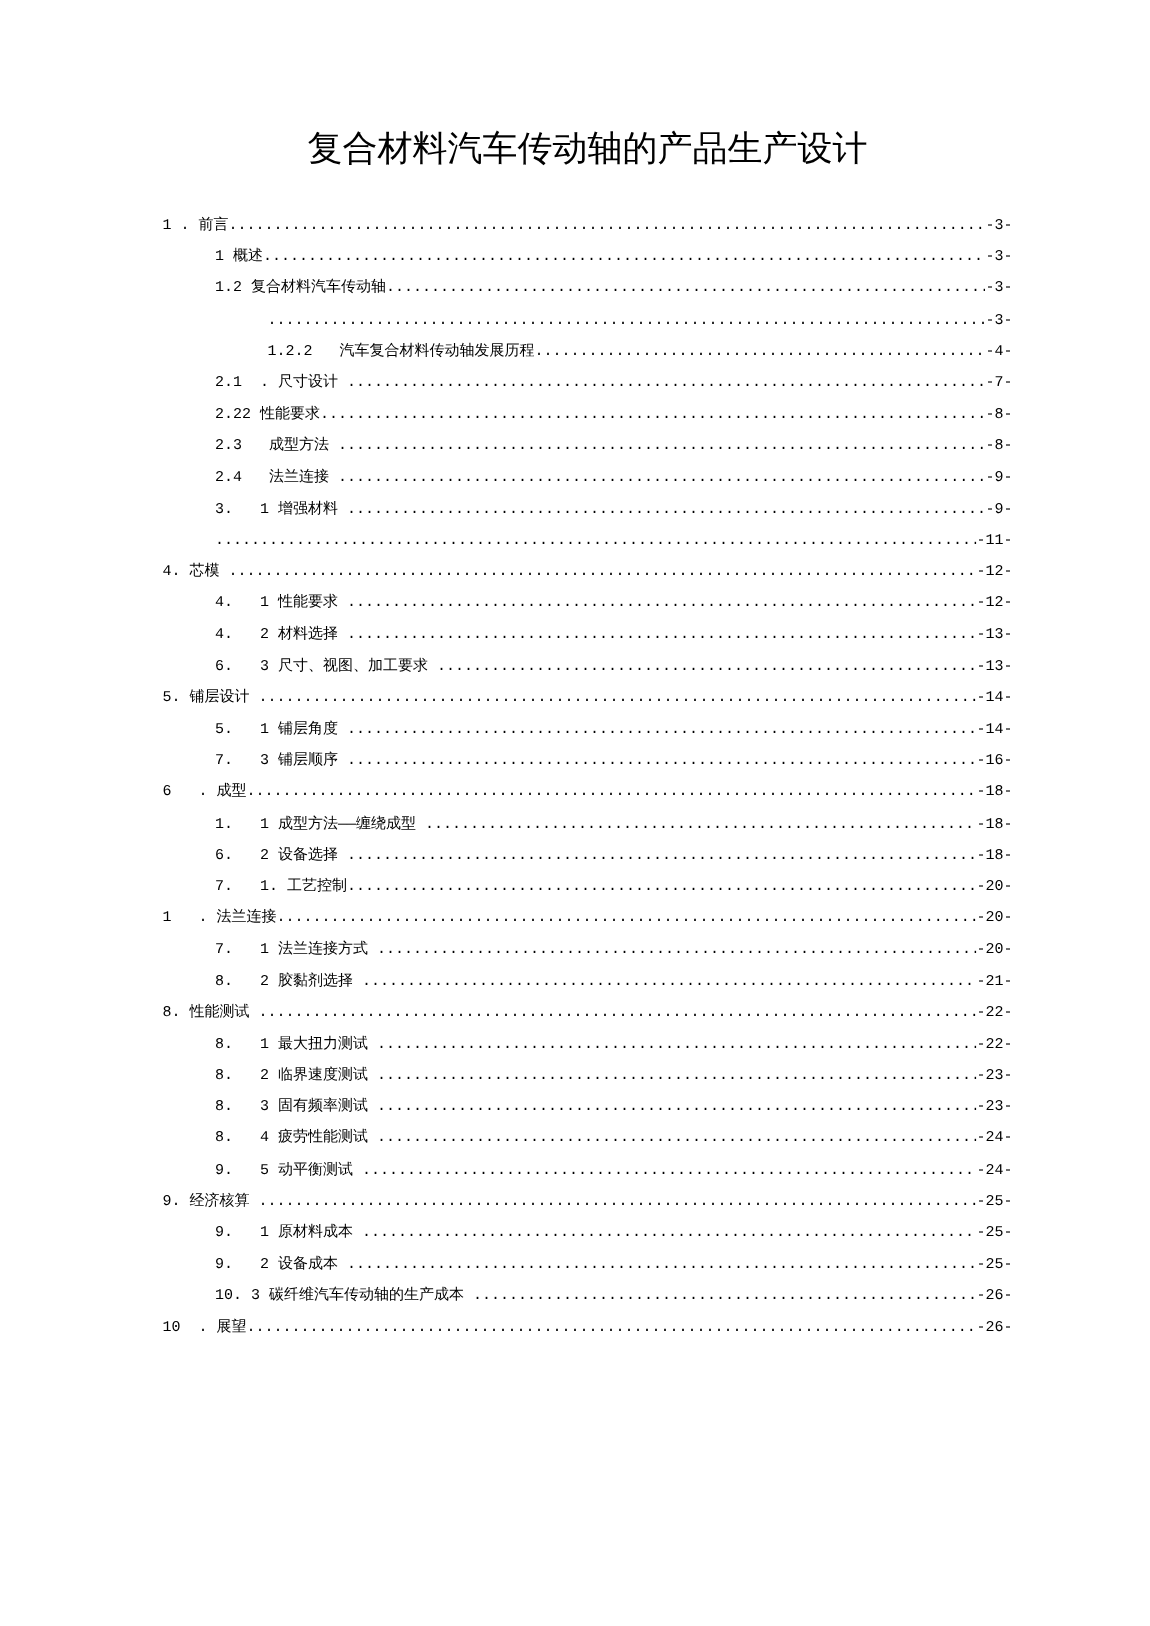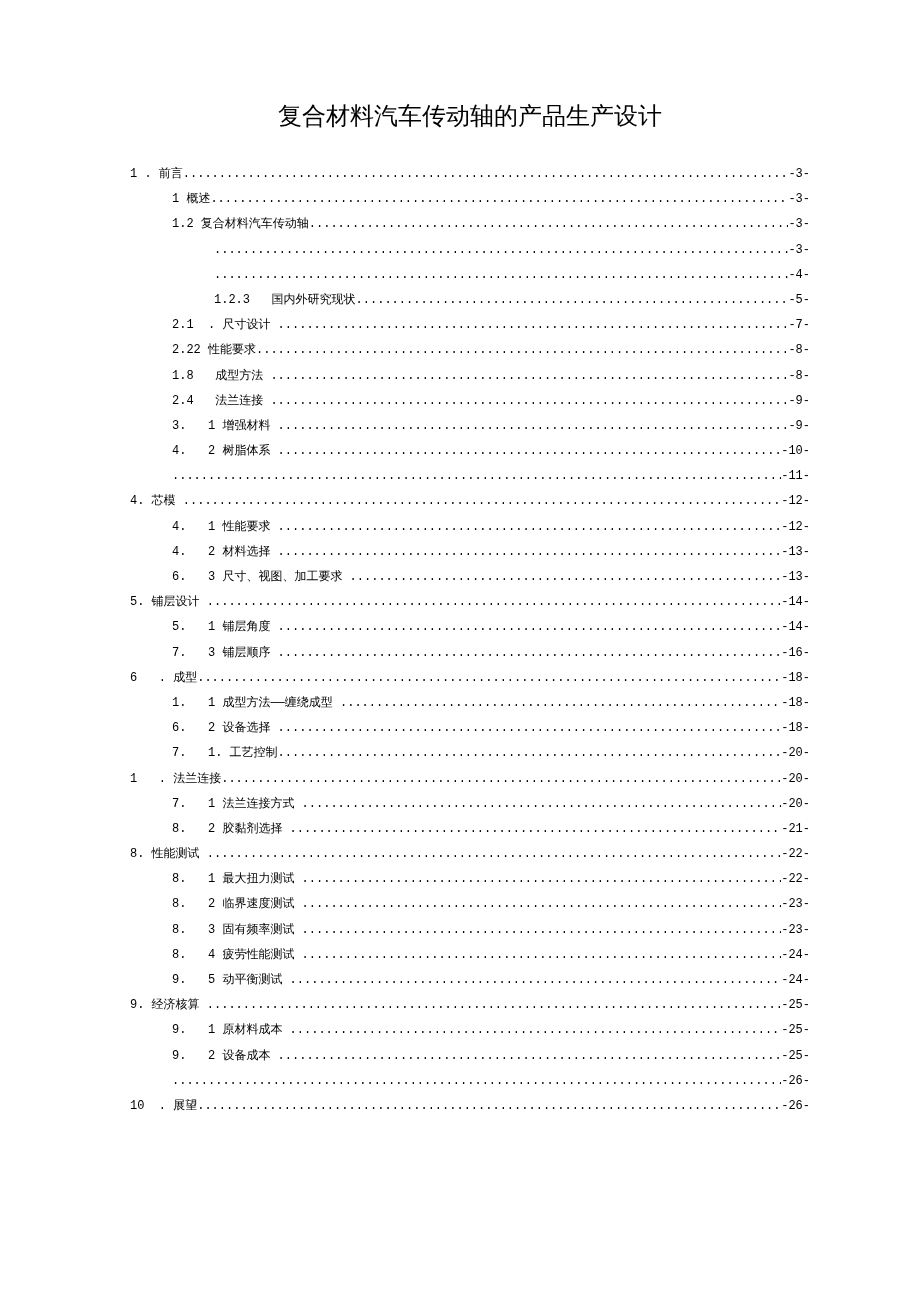--- a/index.html
+++ b/index.html
@@ -9,21 +9,21 @@
     font-family: "SimSun", "宋体", serif;
     width: 920px;
   }
   .page {
     padding: 100px 110px 80px 130px;
     box-sizing: border-box;
     width: 920px;
   }
   .title {
     text-align: center;
-    font-size: 24px;
+    font-size: 28px;
     font-family: "SimSun", "宋体", serif;
     font-weight: normal;
     margin-bottom: 30px;
     color: #000;
   }
   .toc {
     font-size: 12px;
     line-height: 2.1;
     color: #000;
     font-family: "Courier New", "SimSun", monospace;
@@ -70,59 +70,50 @@
       <div class="toc-row ind1">
         <span class="toc-label">1.2 复合材料汽车传动轴</span>
         <span class="dots"></span>
         <span class="pg">-3-</span>
       </div>
       <div class="toc-row ind2">
         <span class="dots"></span>
         <span class="pg">-3-</span>
       </div>
       <div class="toc-row ind2">
+        <span class="toc-label">1.2.2   汽车复合材料传动轴发展历程</span>
         <span class="dots"></span>
         <span class="pg">-4-</span>
       </div>
-      <div class="toc-row ind2">
-        <span class="toc-label">1.2.3   国内外研究现状</span>
-        <span class="dots"></span>
-        <span class="pg">-5-</span>
-      </div>
       <div class="toc-row ind1">
         <span class="toc-label">2.1  . 尺寸设计 </span>
         <span class="dots"></span>
         <span class="pg">-7-</span>
       </div>
       <div class="toc-row ind1">
         <span class="toc-label">2.22 性能要求</span>
         <span class="dots"></span>
         <span class="pg">-8-</span>
       </div>
       <div class="toc-row ind1">
-        <span class="toc-label">1.8   成型方法 </span>
+        <span class="toc-label">2.3   成型方法 </span>
         <span class="dots"></span>
         <span class="pg">-8-</span>
       </div>
       <div class="toc-row ind1">
         <span class="toc-label">2.4   法兰连接 </span>
         <span class="dots"></span>
         <span class="pg">-9-</span>
       </div>
       <div class="toc-row ind1">
         <span class="toc-label">3.   1 增强材料 </span>
         <span class="dots"></span>
         <span class="pg">-9-</span>
       </div>
       <div class="toc-row ind1">
-        <span class="toc-label">4.   2 树脂体系 </span>
-        <span class="dots"></span>
-        <span class="pg">-10-</span>
-      </div>
-      <div class="toc-row ind1">
         <span class="dots"></span>
         <span class="pg">-11-</span>
       </div>
       <div class="toc-row ind0">
         <span class="toc-label">4. 芯模 </span>
         <span class="dots"></span>
         <span class="pg">-12-</span>
       </div>
       <div class="toc-row ind1">
         <span class="toc-label">4.   1 性能要求 </span>
@@ -228,20 +219,21 @@
         <span class="toc-label">9.   1 原材料成本 </span>
         <span class="dots"></span>
         <span class="pg">-25-</span>
       </div>
       <div class="toc-row ind1">
         <span class="toc-label">9.   2 设备成本 </span>
         <span class="dots"></span>
         <span class="pg">-25-</span>
       </div>
       <div class="toc-row ind1">
+        <span class="toc-label">10. 3 碳纤维汽车传动轴的生产成本 </span>
         <span class="dots"></span>
         <span class="pg">-26-</span>
       </div>
       <div class="toc-row ind0">
         <span class="toc-label">10  . 展望</span>
         <span class="dots"></span>
         <span class="pg">-26-</span>
       </div>
     </div>
 </div>

